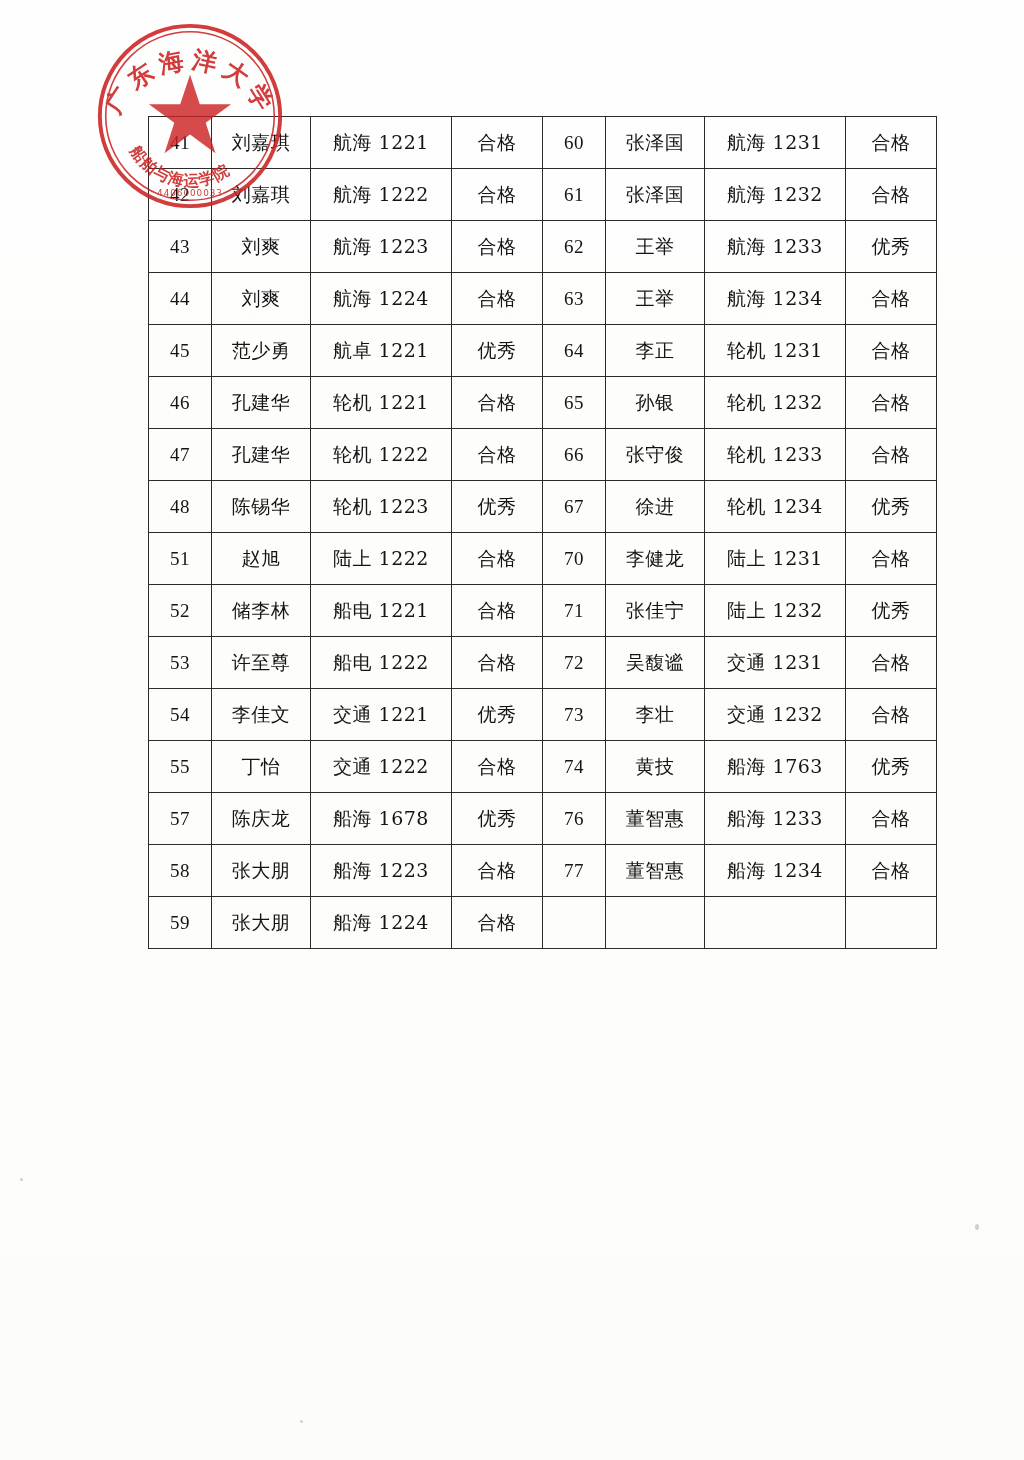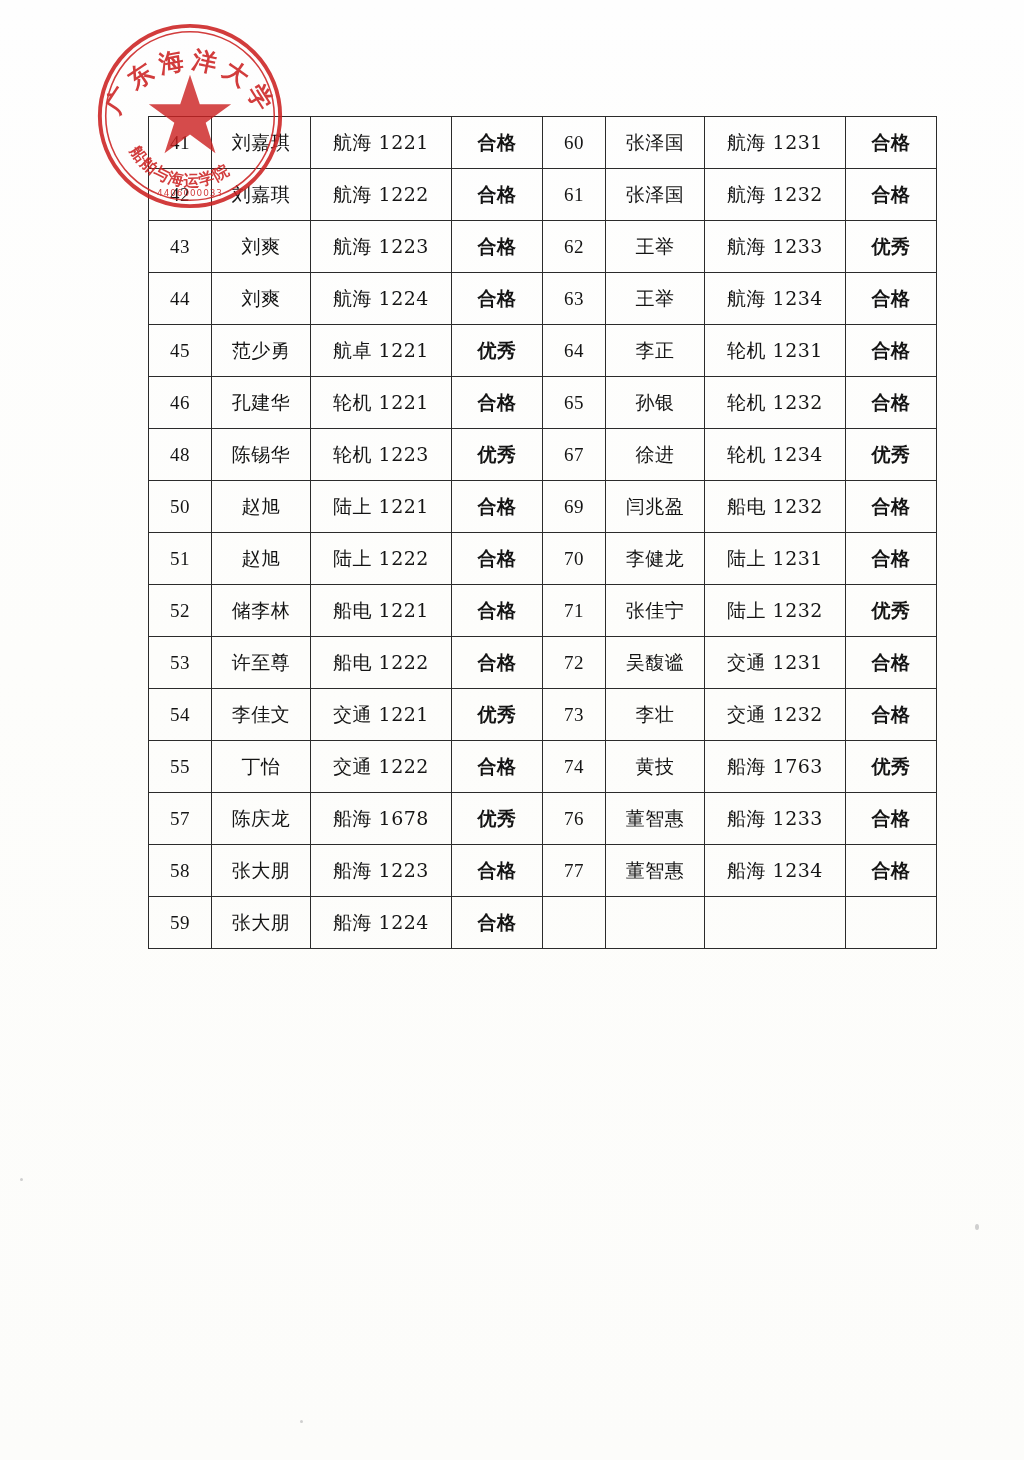--- a/index.html
+++ b/index.html
@@ -52,21 +52,21 @@
     text-align: center;
     vertical-align: middle;
     font-size: 19px;
     color: #141414;
     letter-spacing: 0.5px;
     padding: 0;
   }
   td.col-no     { width: 62px;  font-size: 18px; }
   td.col-name   { width: 98px; }
   td.col-class  { width: 140px; }
-  td.col-grade  { width: 90px; font-weight: bold; }
+  td.col-grade  { width: 90px; }
 
   td.empty { border-color: #2b2b2b; }
 
   
   .cn { font-family: "DejaVu Serif", "Liberation Serif", serif; }
 
   
   .speck {
     position: absolute;
     background: #cfcfcf;
@@ -169,43 +169,43 @@
           <td class="col-no">46</td>
           <td class="col-name cn">孔建华</td>
           <td class="col-class cn">轮机 1221</td>
           <td class="col-grade cn">合格</td>
           <td class="col-no">65</td>
           <td class="col-name cn">孙银</td>
           <td class="col-class cn">轮机 1232</td>
           <td class="col-grade cn">合格</td>
         </tr>
 
+        <tr>
+          <td class="col-no">47</td>
+          <td class="col-name cn">孔建华</td>
+          <td class="col-class cn">轮机 1222</td>
+          <td class="col-grade cn">合格</td>
+          <td class="col-no">66</td>
+          <td class="col-name cn">张守俊</td>
+          <td class="col-class cn">轮机 1233</td>
+          <td class="col-grade cn">合格</td>
+        </tr>
 
         <tr>
           <td class="col-no">48</td>
           <td class="col-name cn">陈锡华</td>
           <td class="col-class cn">轮机 1223</td>
           <td class="col-grade cn">优秀</td>
           <td class="col-no">67</td>
           <td class="col-name cn">徐进</td>
           <td class="col-class cn">轮机 1234</td>
           <td class="col-grade cn">优秀</td>
         </tr>
 
 
-        <tr>
-          <td class="col-no">50</td>
-          <td class="col-name cn">赵旭</td>
-          <td class="col-class cn">陆上 1221</td>
-          <td class="col-grade cn">合格</td>
-          <td class="col-no">69</td>
-          <td class="col-name cn">闫兆盈</td>
-          <td class="col-class cn">船电 1232</td>
-          <td class="col-grade cn">合格</td>
-        </tr>
 
         <tr>
           <td class="col-no">51</td>
           <td class="col-name cn">赵旭</td>
           <td class="col-class cn">陆上 1222</td>
           <td class="col-grade cn">合格</td>
           <td class="col-no">70</td>
           <td class="col-name cn">李健龙</td>
           <td class="col-class cn">陆上 1231</td>
           <td class="col-grade cn">合格</td>

